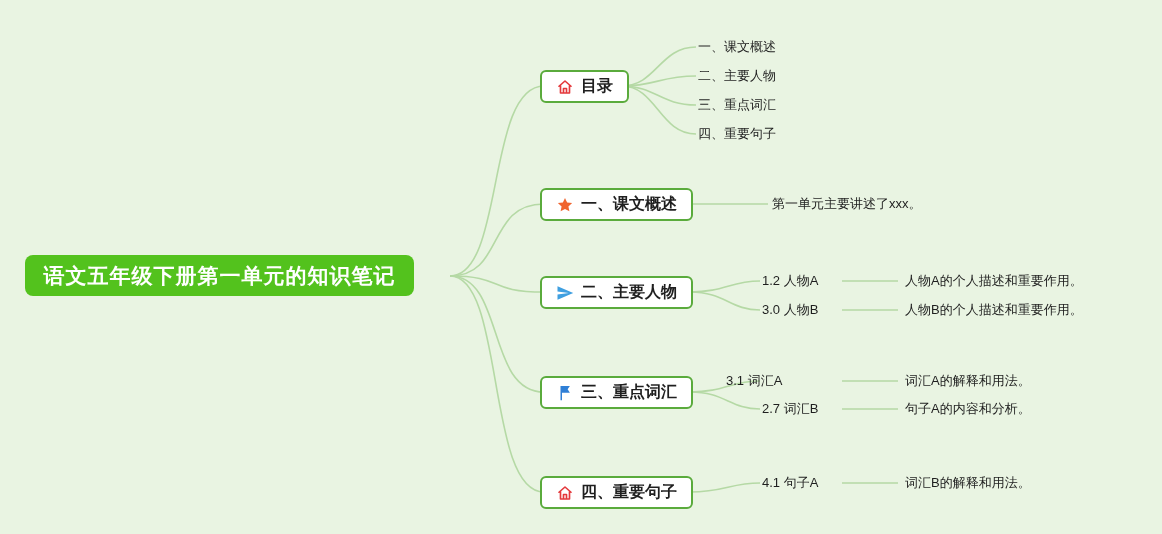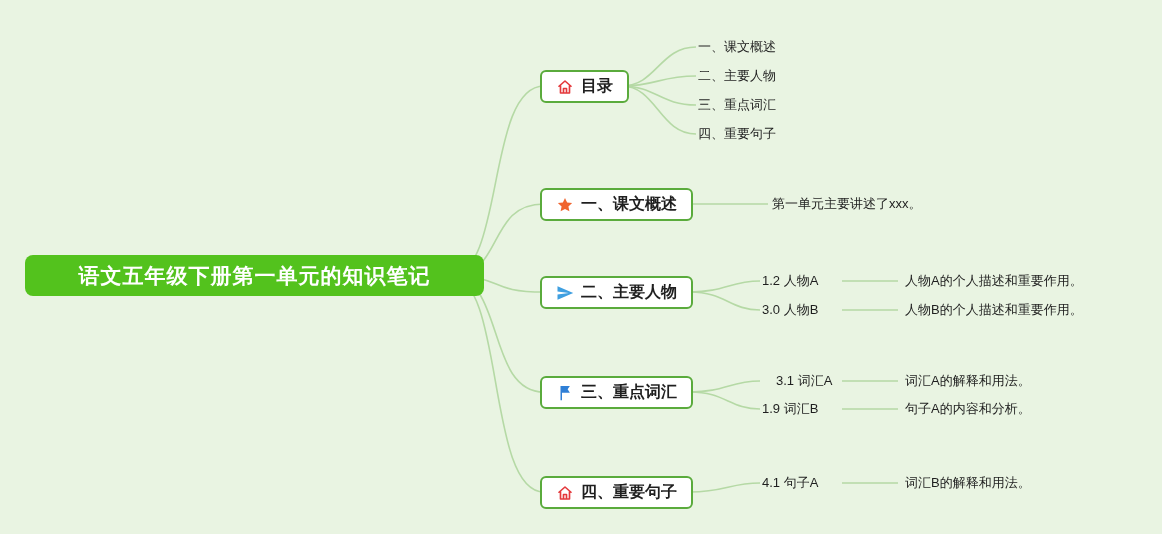--- a/index.html
+++ b/index.html
@@ -5,21 +5,21 @@
   * { margin:0; padding:0; box-sizing:border-box; }
   html,body { width:1162px; height:534px; }
   body {
     position:relative;
     background:#e9f4e2;
     font-family:"Liberation Sans","DejaVu Sans",sans-serif;
     overflow:hidden;
   }
   .connectors { position:absolute; left:0; top:0; }
   .root-node {
-    position:absolute; left:25px; top:255px; width:459px; height:41px;
+    position:absolute; left:25px; top:255px; width:389px; height:41px;
     display:flex; align-items:center; justify-content:center;
     background:#53c21d; border-radius:8px;
     color:#fff; font-size:21px; font-weight:bold; letter-spacing:1px;
     white-space:nowrap;
   }
   .node {
     position:absolute; height:33px;
     display:flex; align-items:center; gap:7px;
     background:#ffffff; border:2px solid #5aab3c; border-radius:6px;
     padding:12px 14px;
@@ -108,23 +108,23 @@
 <div class="leaf" style="left:905px;top:301px">人物B的个人描述和重要作用。</div>
 
 <div class="node" style="left:540px;top:376px">
   <span class="icon">
     <svg viewBox="0 0 24 24">
         <path d="M6 2.5h12.5l-3 4.5 3 4.5H8v10H6z" fill="#2f7fd6"></path>
       </svg>
   </span>
   <span class="node-label">三、重点词汇</span>
 </div>
-<div class="leaf" style="left:776px;top:372px">3.1 词汇A</div>
+<div class="leaf" style="left:726px;top:372px">3.1 词汇A</div>
 <div class="leaf" style="left:905px;top:372px">词汇A的解释和用法。</div>
-<div class="leaf" style="left:762px;top:400px">1.9 词汇B</div>
+<div class="leaf" style="left:762px;top:400px">2.7 词汇B</div>
 <div class="leaf" style="left:905px;top:400px">句子A的内容和分析。</div>
 
 <div class="node" style="left:540px;top:476px">
   <span class="icon">
     <svg viewBox="0 0 24 24">
         <path d="M4 11 L12 4 L20 11 M6 10 V20 H18 V10 M10 20 V14 H14 V20" fill="none" stroke-width="2.2" stroke-linecap="round" stroke-linejoin="round" stroke="#e4393c"></path>
       </svg>
   </span>
   <span class="node-label">四、重要句子</span>
 </div>

